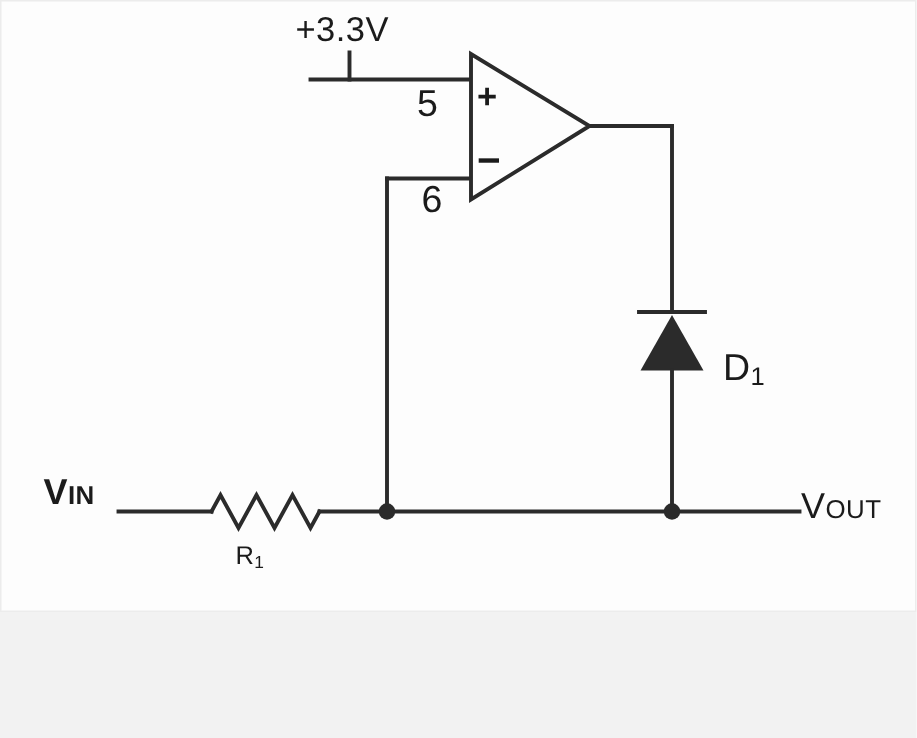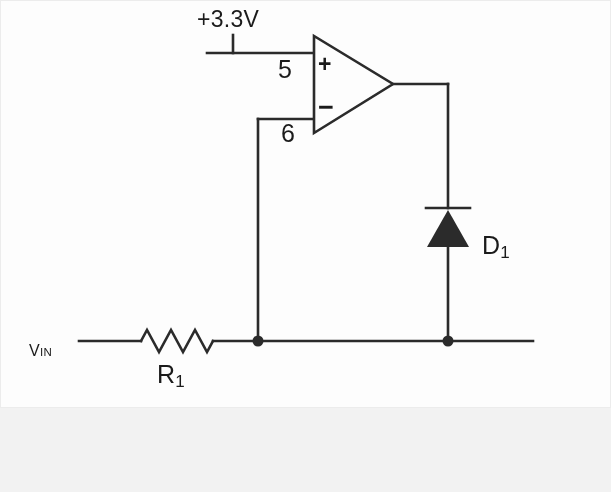--- a/index.html
+++ b/index.html
@@ -47,22 +47,22 @@
   }
   .sc  { font-size: 0.72em; }
   .sub { font-size: 0.68em; vertical-align: -0.22em; }
 
   .supply { left: 196px; top: 7px;   font-size: 23px; font-weight: 500; }
   .pin5   { left: 277px; top: 56px;  font-size: 25px; }
   .plus   { left: 317px; top: 52px;  font-size: 23px; font-weight: 600; }
   .pin6   { left: 280px; top: 120px; font-size: 25px; }
   .minus  { left: 317px; top: 93px;  font-size: 27px; font-weight: 600; }
   .d1     { left: 481px; top: 204px; font-size: 25px; margin-top: 28px; }
-  .r1     { left: 156px; top: 361px; font-size: 25px; }
-  .vin    { left: 28px;  top: 342px; font-size: 16px; font-weight: 400; }
+  .r1     { left: 156px; top: 361px; font-size: 17px; }
+  .vin    { left: 28px;  top: 316px; font-size: 24px; font-weight: 700; }
   .vout   { left: 533px; top: 325px; font-size: 24px; font-weight: 500; }
   .f1     { left: 33px;  top: 412px; font-size: 22px; }
   .f2     { left: 33px;  top: 445px; font-size: 22px; }
 </style>
 </head>
 <body>
 
 <div class="canvas">
 
   <svg class="wires" width="611" height="492" viewBox="0 0 611 492">
@@ -91,14 +91,15 @@
   </svg>
 
   <div class="lbl supply">+3.3V</div>
   <div class="lbl pin5">5</div>
   <div class="lbl plus">+</div>
   <div class="lbl pin6">6</div>
   <div class="lbl minus">−</div>
   <div class="lbl d1"><span>D</span><span class="sub">1</span></div>
   <div class="lbl r1"><span>R</span><span class="sub">1</span></div>
   <div class="lbl vin"><span>V</span><span class="sc">IN</span></div>
+  <div class="lbl vout"><span>V</span><span class="sc">OUT</span></div>
 
 </div>
 
 </body></html>

